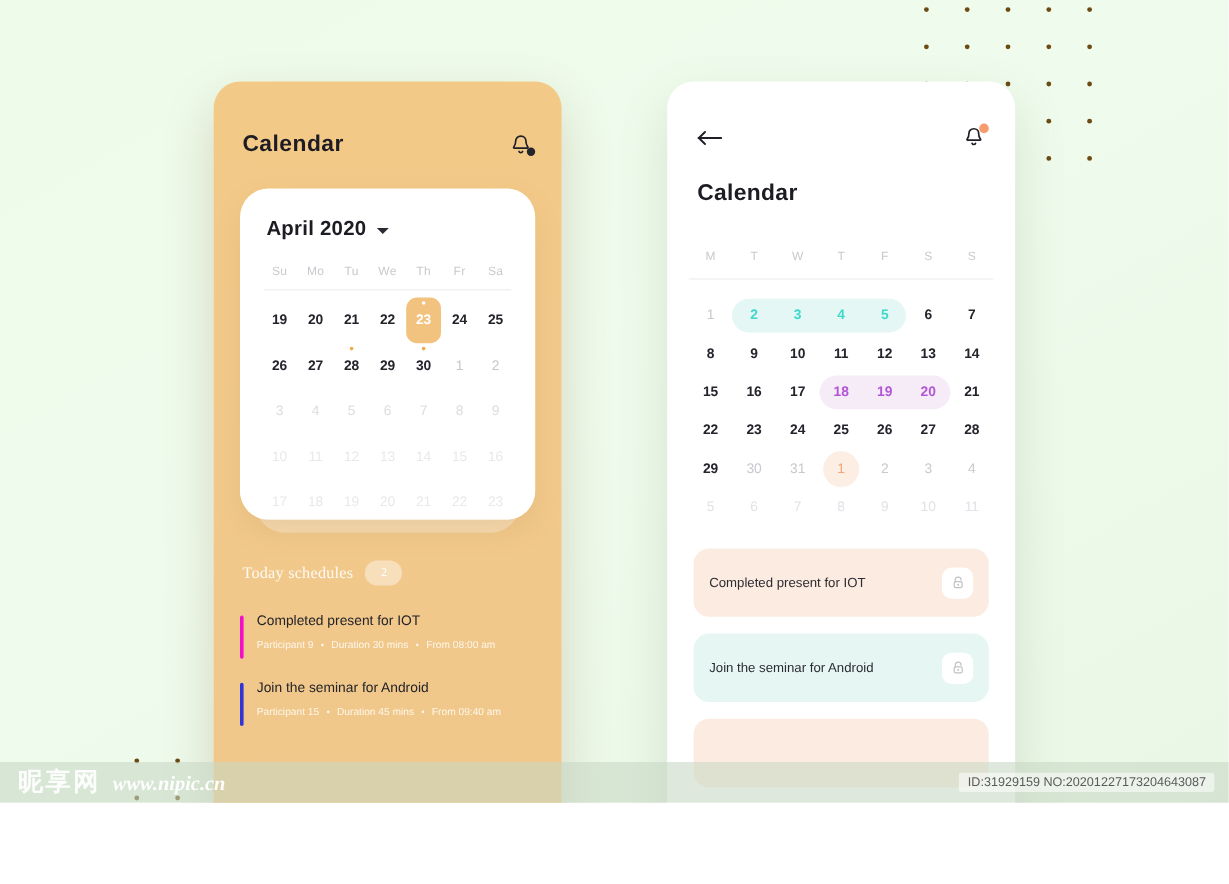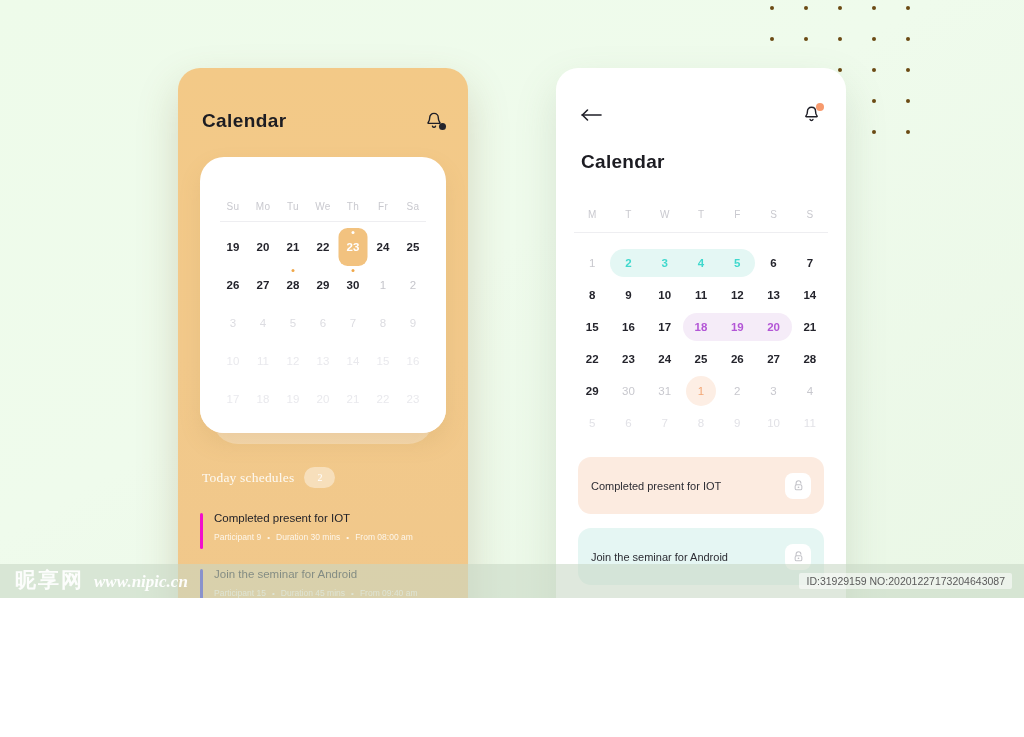--- a/index.html
+++ b/index.html
@@ -3,21 +3,21 @@
 <meta charset="utf-8">
 <style>
   * { box-sizing: border-box; margin: 0; padding: 0; }
   html, body {
     width: 1024px; height: 737px;
     font-family: "Liberation Sans", sans-serif;
     overflow: hidden;
   }
   #stage {
     position: relative;
-    width: 1024px; height: 598px;
+    width: 1024px; height: 669px;
     background: linear-gradient(150deg, #eefbea 0%, #effbec 45%, #eaf7e6 100%);
     overflow: hidden;
   }
 
   
   .dotfield { position: absolute; display: grid; }
   .dot { width: 4px; height: 4px; border-radius: 50%; background: #6b4a14; }
   #dots-top-right { top: 6px; left: 770px; grid-template-columns: repeat(5, 34px); grid-auto-rows: 31px; }
   #dots-bottom-left { top: 632px; left: 112px; grid-template-columns: repeat(4, 34px); grid-auto-rows: 31px; }
 
@@ -225,20 +225,24 @@
           <path d="M10 2.4c-2.6 0-4.3 1.9-4.3 4.4 0 3.2-1.1 4-1.6 4.7-.3.4 0 .9.5.9h10.8c.5 0 .8-.5.5-.9-.5-.7-1.6-1.5-1.6-4.7 0-2.5-1.7-4.4-4.3-4.4z" stroke="#1f1f27" stroke-width="1.4" stroke-linejoin="round"></path>
           <path d="M8.5 15.2a1.6 1.6 0 0 0 3 0" stroke="#1f1f27" stroke-width="1.4" stroke-linecap="round"></path>
         </svg>
         <span class="bell-dot"></span>
       </div>
     </div>
 
     <div class="card-stack">
       <div class="stack-shade"></div>
       <div class="cal-card">
+        <div class="month-row">
+          <span class="month-label">April 2020</span>
+          <span class="caret"></span>
+        </div>
         <div class="wk-row" id="l-weekdays">
             <span class="wk">Su</span>
             <span class="wk">Mo</span>
             <span class="wk">Tu</span>
             <span class="wk">We</span>
             <span class="wk">Th</span>
             <span class="wk">Fr</span>
             <span class="wk">Sa</span>
           </div>
         <div class="wk-rule"></div>

